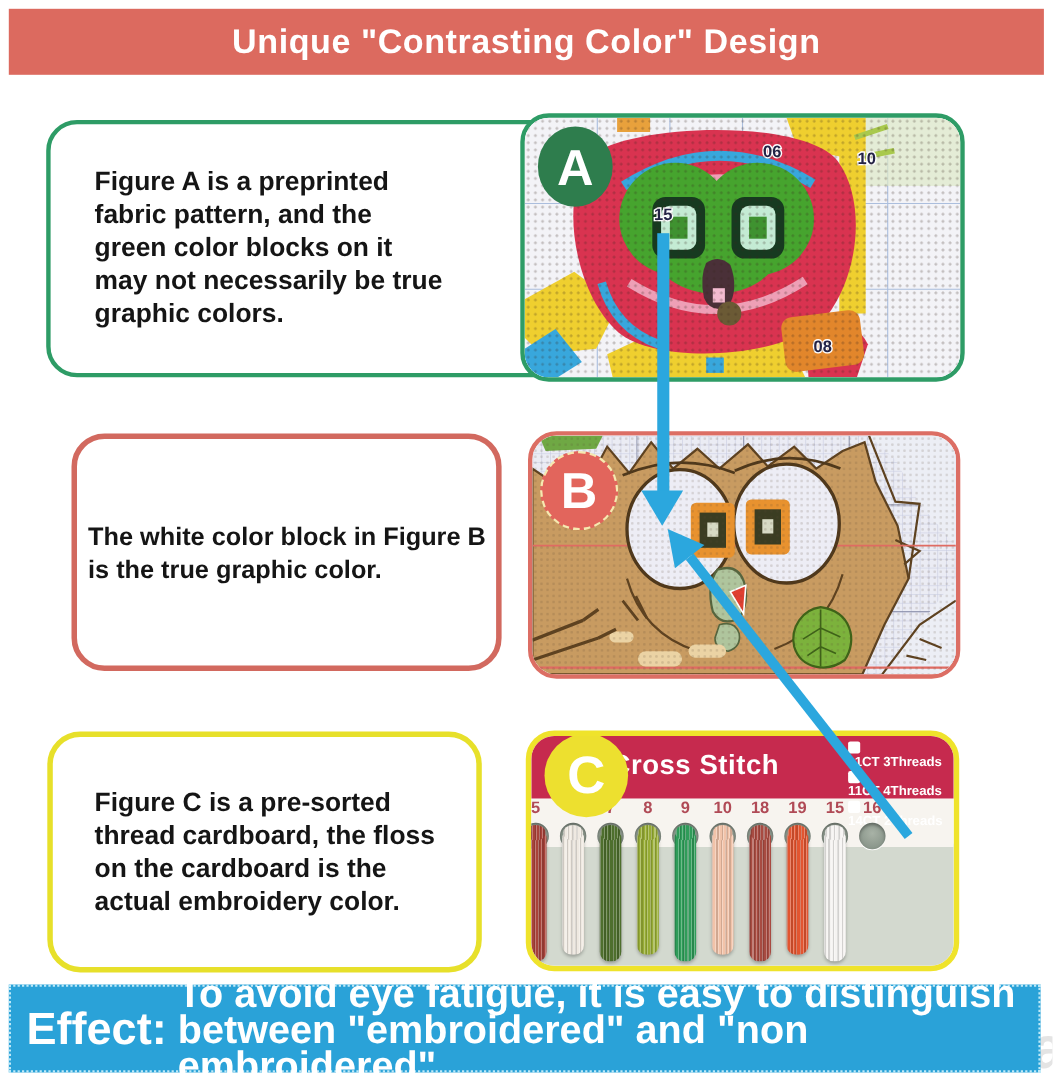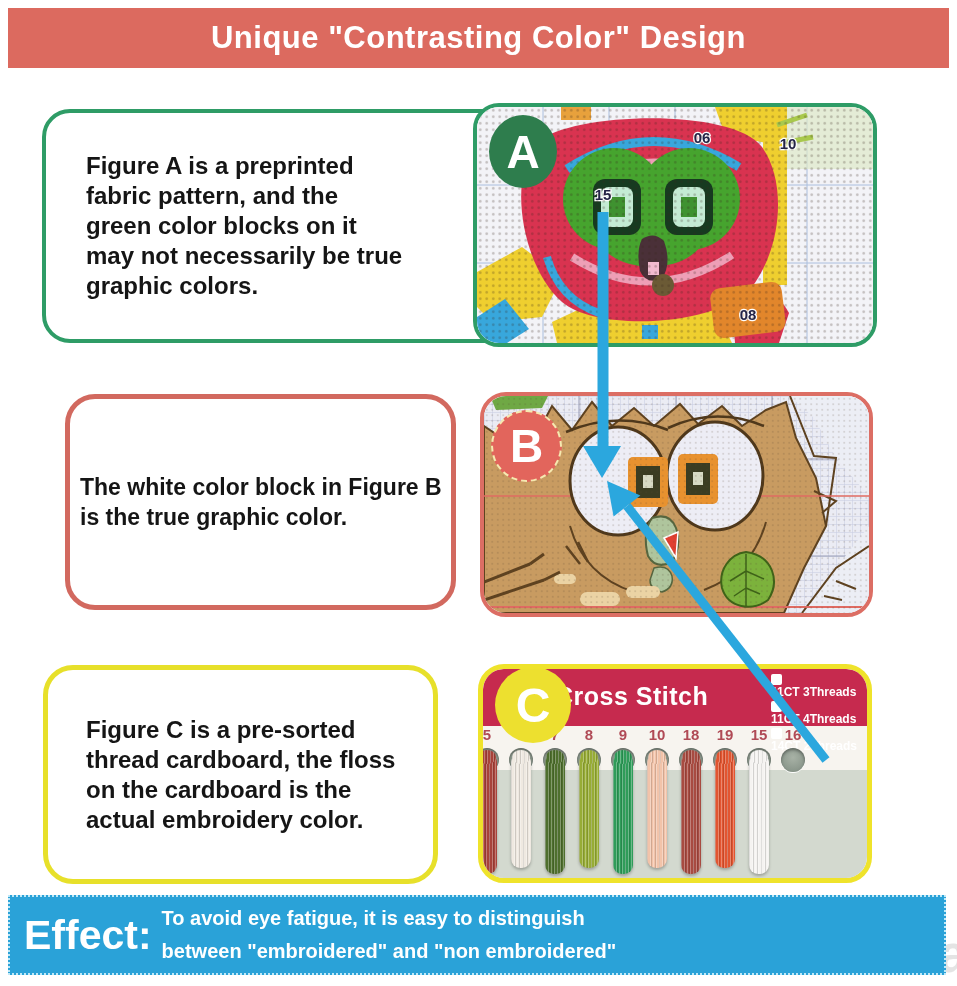--- a/index.html
+++ b/index.html
@@ -61,21 +61,21 @@
   .thread::before{content:"";position:absolute;top:-6px;left:1px;right:1px;height:14px;border-radius:50%;
         background:inherit;}
   .slot:nth-child(odd) .thread{height:118px;}
   .slot:last-child .thread{display:none;}
   
   .arrows{position:absolute;left:0;top:0;z-index:8;pointer-events:none;}
   
   .effect-banner{position:absolute;left:8px;top:895px;width:938px;height:80px;background:#2AA2D8;
         border:2px dotted #BFE9F8;box-sizing:border-box;display:flex;align-items:center;z-index:7;}
   .effect-label{color:#fff;font-size:41px;font-weight:bold;margin-left:14px;}
-  .effect-lines{margin-left:10px;color:#fff;font-weight:bold;font-size:20px;line-height:33px;}
+  .effect-lines{margin-left:10px;color:#fff;font-weight:bold;font-size:36px;line-height:33px;}
   .watermark{position:absolute;left:938px;top:922px;font-size:54px;color:#E4E4E4;font-weight:bold;z-index:1;}
 </style>
 </head>
 <body>
 
 <div class="page">
 
   <div class="top-banner">
     <h1>Unique "Contrasting Color" Design</h1>
   </div>

